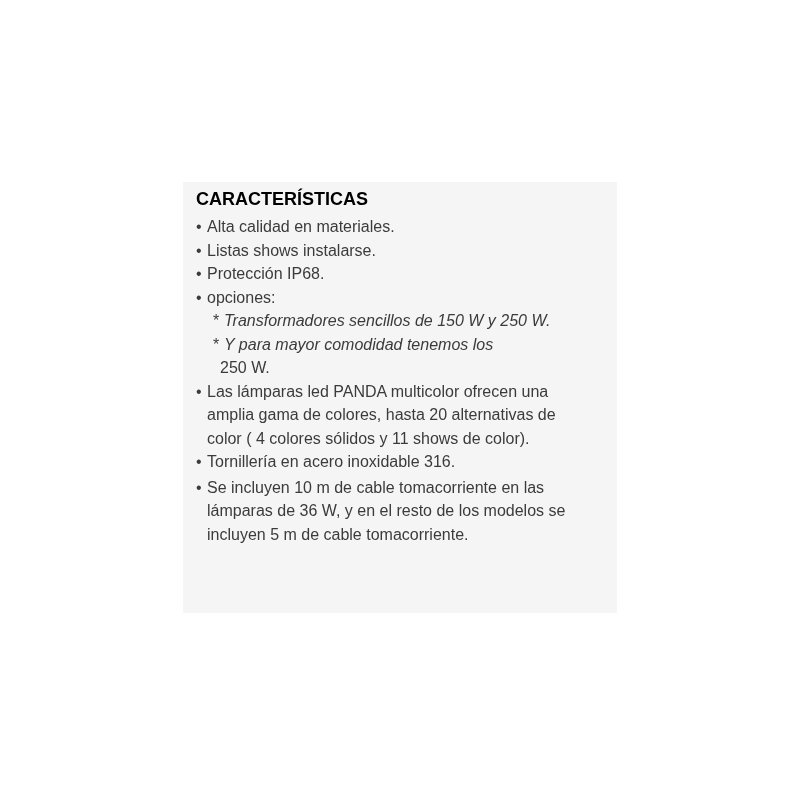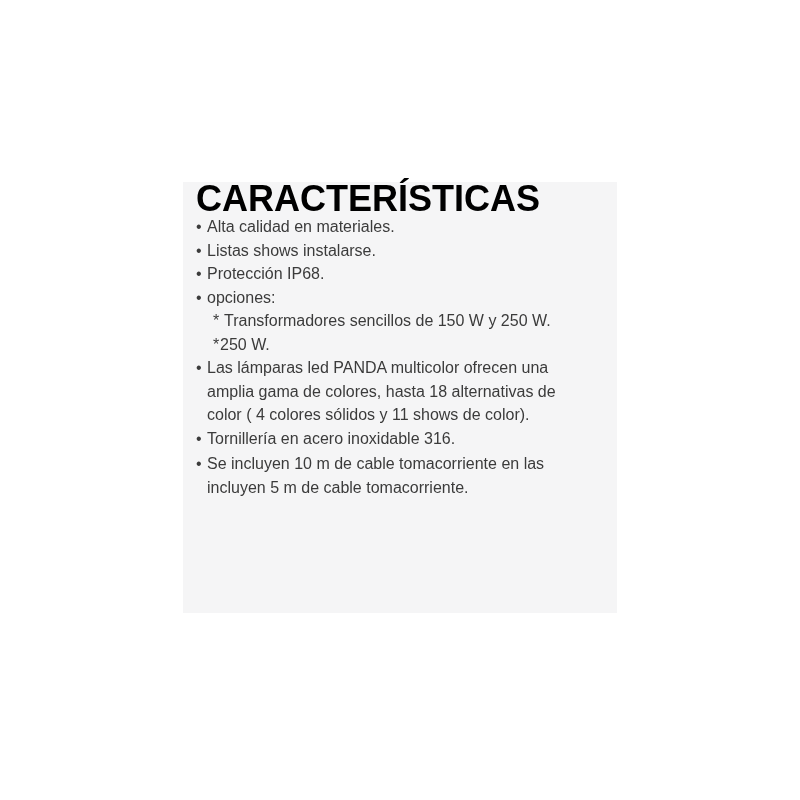--- a/index.html
+++ b/index.html
@@ -20,21 +20,21 @@
     position: absolute;
     left: 183px;
     top: 182px;
     width: 434px;
     min-height: 431px;
     box-sizing: border-box;
     background: var(--panel-bg, #f5f5f6);
     padding: 3px 10px 2px 13px;
   }
   .title {
-    font-size: 36px;
+    font-size: 18px;
     font-weight: bold;
     line-height: 28px;
     letter-spacing: 0px;
     color: var(--title-color, #000000);
     white-space: nowrap;
   }
   .list {
     margin-top: 2px;
     font-size: 16px;
     line-height: 23.5px;
@@ -59,20 +59,21 @@
     position: relative;
     padding-left: 13px; 
   }
   .star {
     position: absolute;
     left: 6px;
     top: 0;
   }
   .sub-item .first {
     padding-left: 4px;
+    font-style: italic;
   }
 </style>
 </head>
 <body>
 
 <div class="page">
   <div class="panel">
 
     <div class="title">CARACTERÍSTICAS</div>
 
@@ -97,37 +98,39 @@
         <span class="dot">•</span>
         <div class="line">opciones:</div>
 
         <div class="sub-item">
           <span class="star">*</span>
           <div class="line first">Transformadores sencillos de 150 W y 250 W.</div>
         </div>
 
         <div class="sub-item">
           <span class="star">*</span>
+          <div class="line first">Y para mayor comodidad tenemos los</div>
           <div class="line">250 W.</div>
         </div>
       </div>
 
       <div class="bullet-item">
         <span class="dot">•</span>
         <div class="line">Las lámparas led PANDA multicolor ofrecen una</div>
-        <div class="line">amplia gama de colores, hasta 18 alternativas de</div>
+        <div class="line">amplia gama de colores, hasta 20 alternativas de</div>
         <div class="line">color ( 4 colores sólidos y 11 shows de color).</div>
       </div>
 
       <div class="bullet-item">
         <span class="dot">•</span>
         <div class="line">Tornillería en acero inoxidable 316.</div>
       </div>
 
       <div class="bullet-item spaced">
         <span class="dot">•</span>
         <div class="line">Se incluyen 10 m de cable tomacorriente en las</div>
+        <div class="line">lámparas de 36 W, y en el resto de los modelos se</div>
         <div class="line">incluyen 5 m de cable tomacorriente.</div>
       </div>
 
     </div>
   </div>
 </div>
 
 </body></html>

